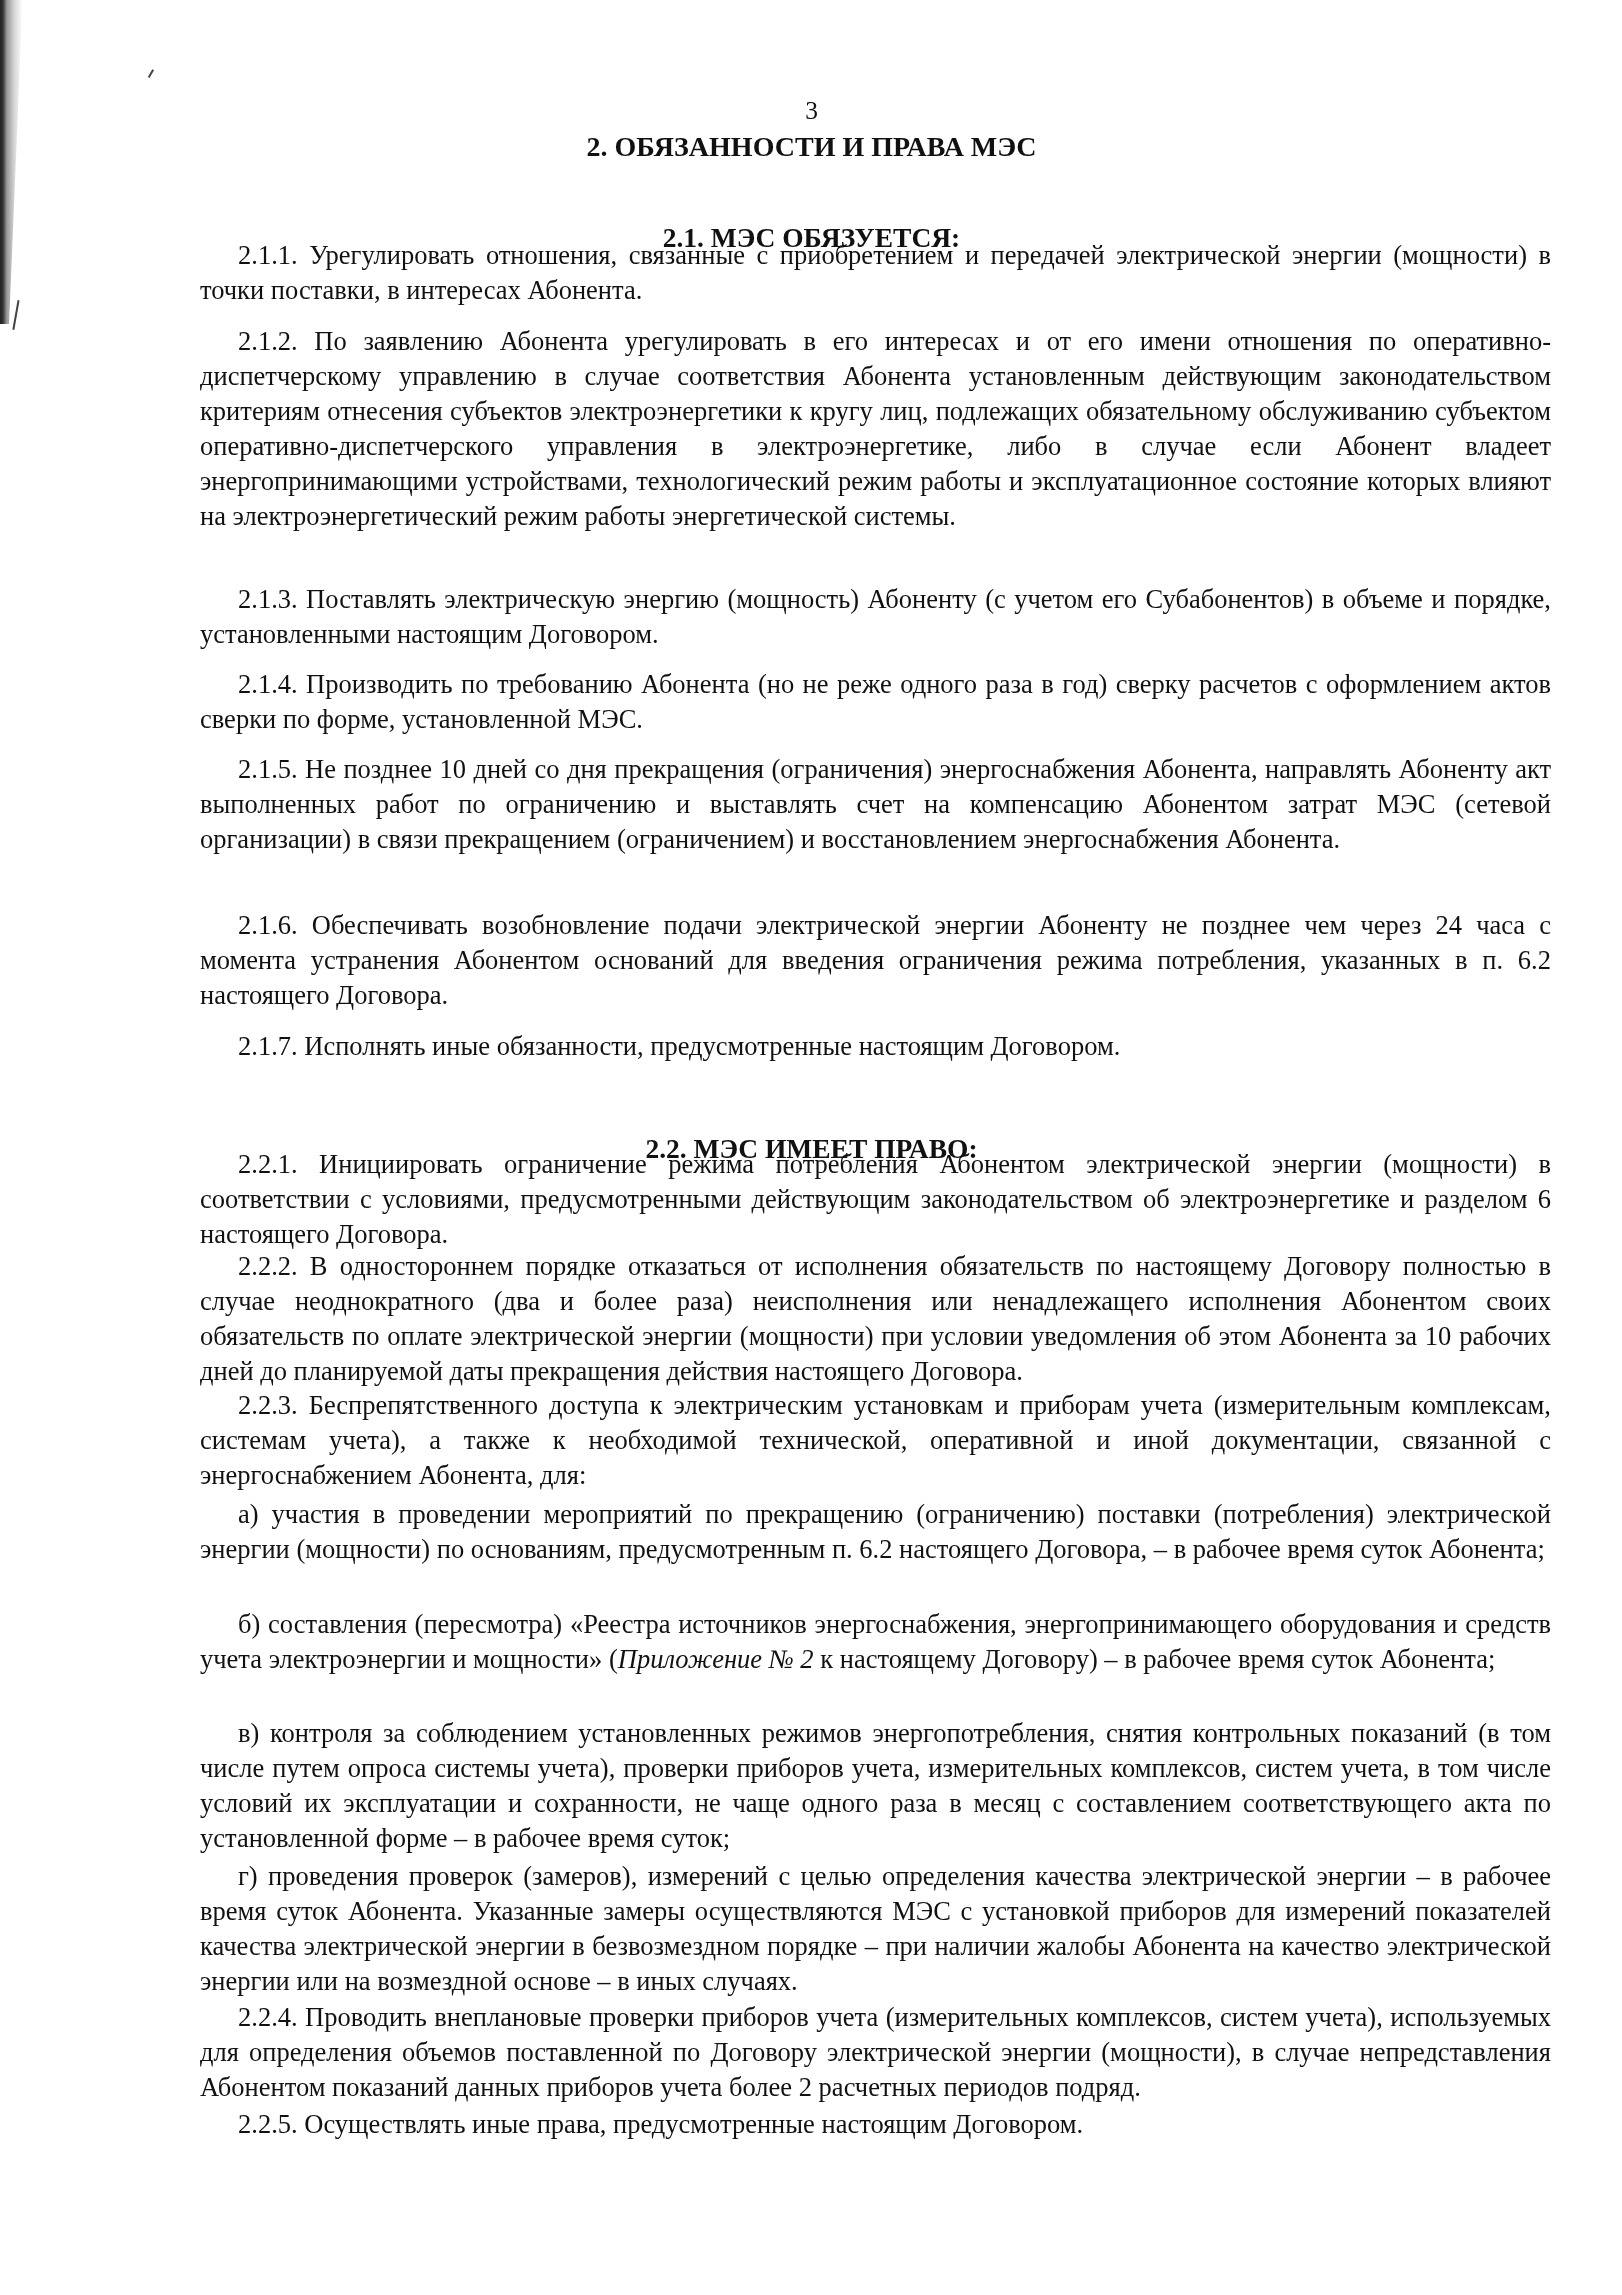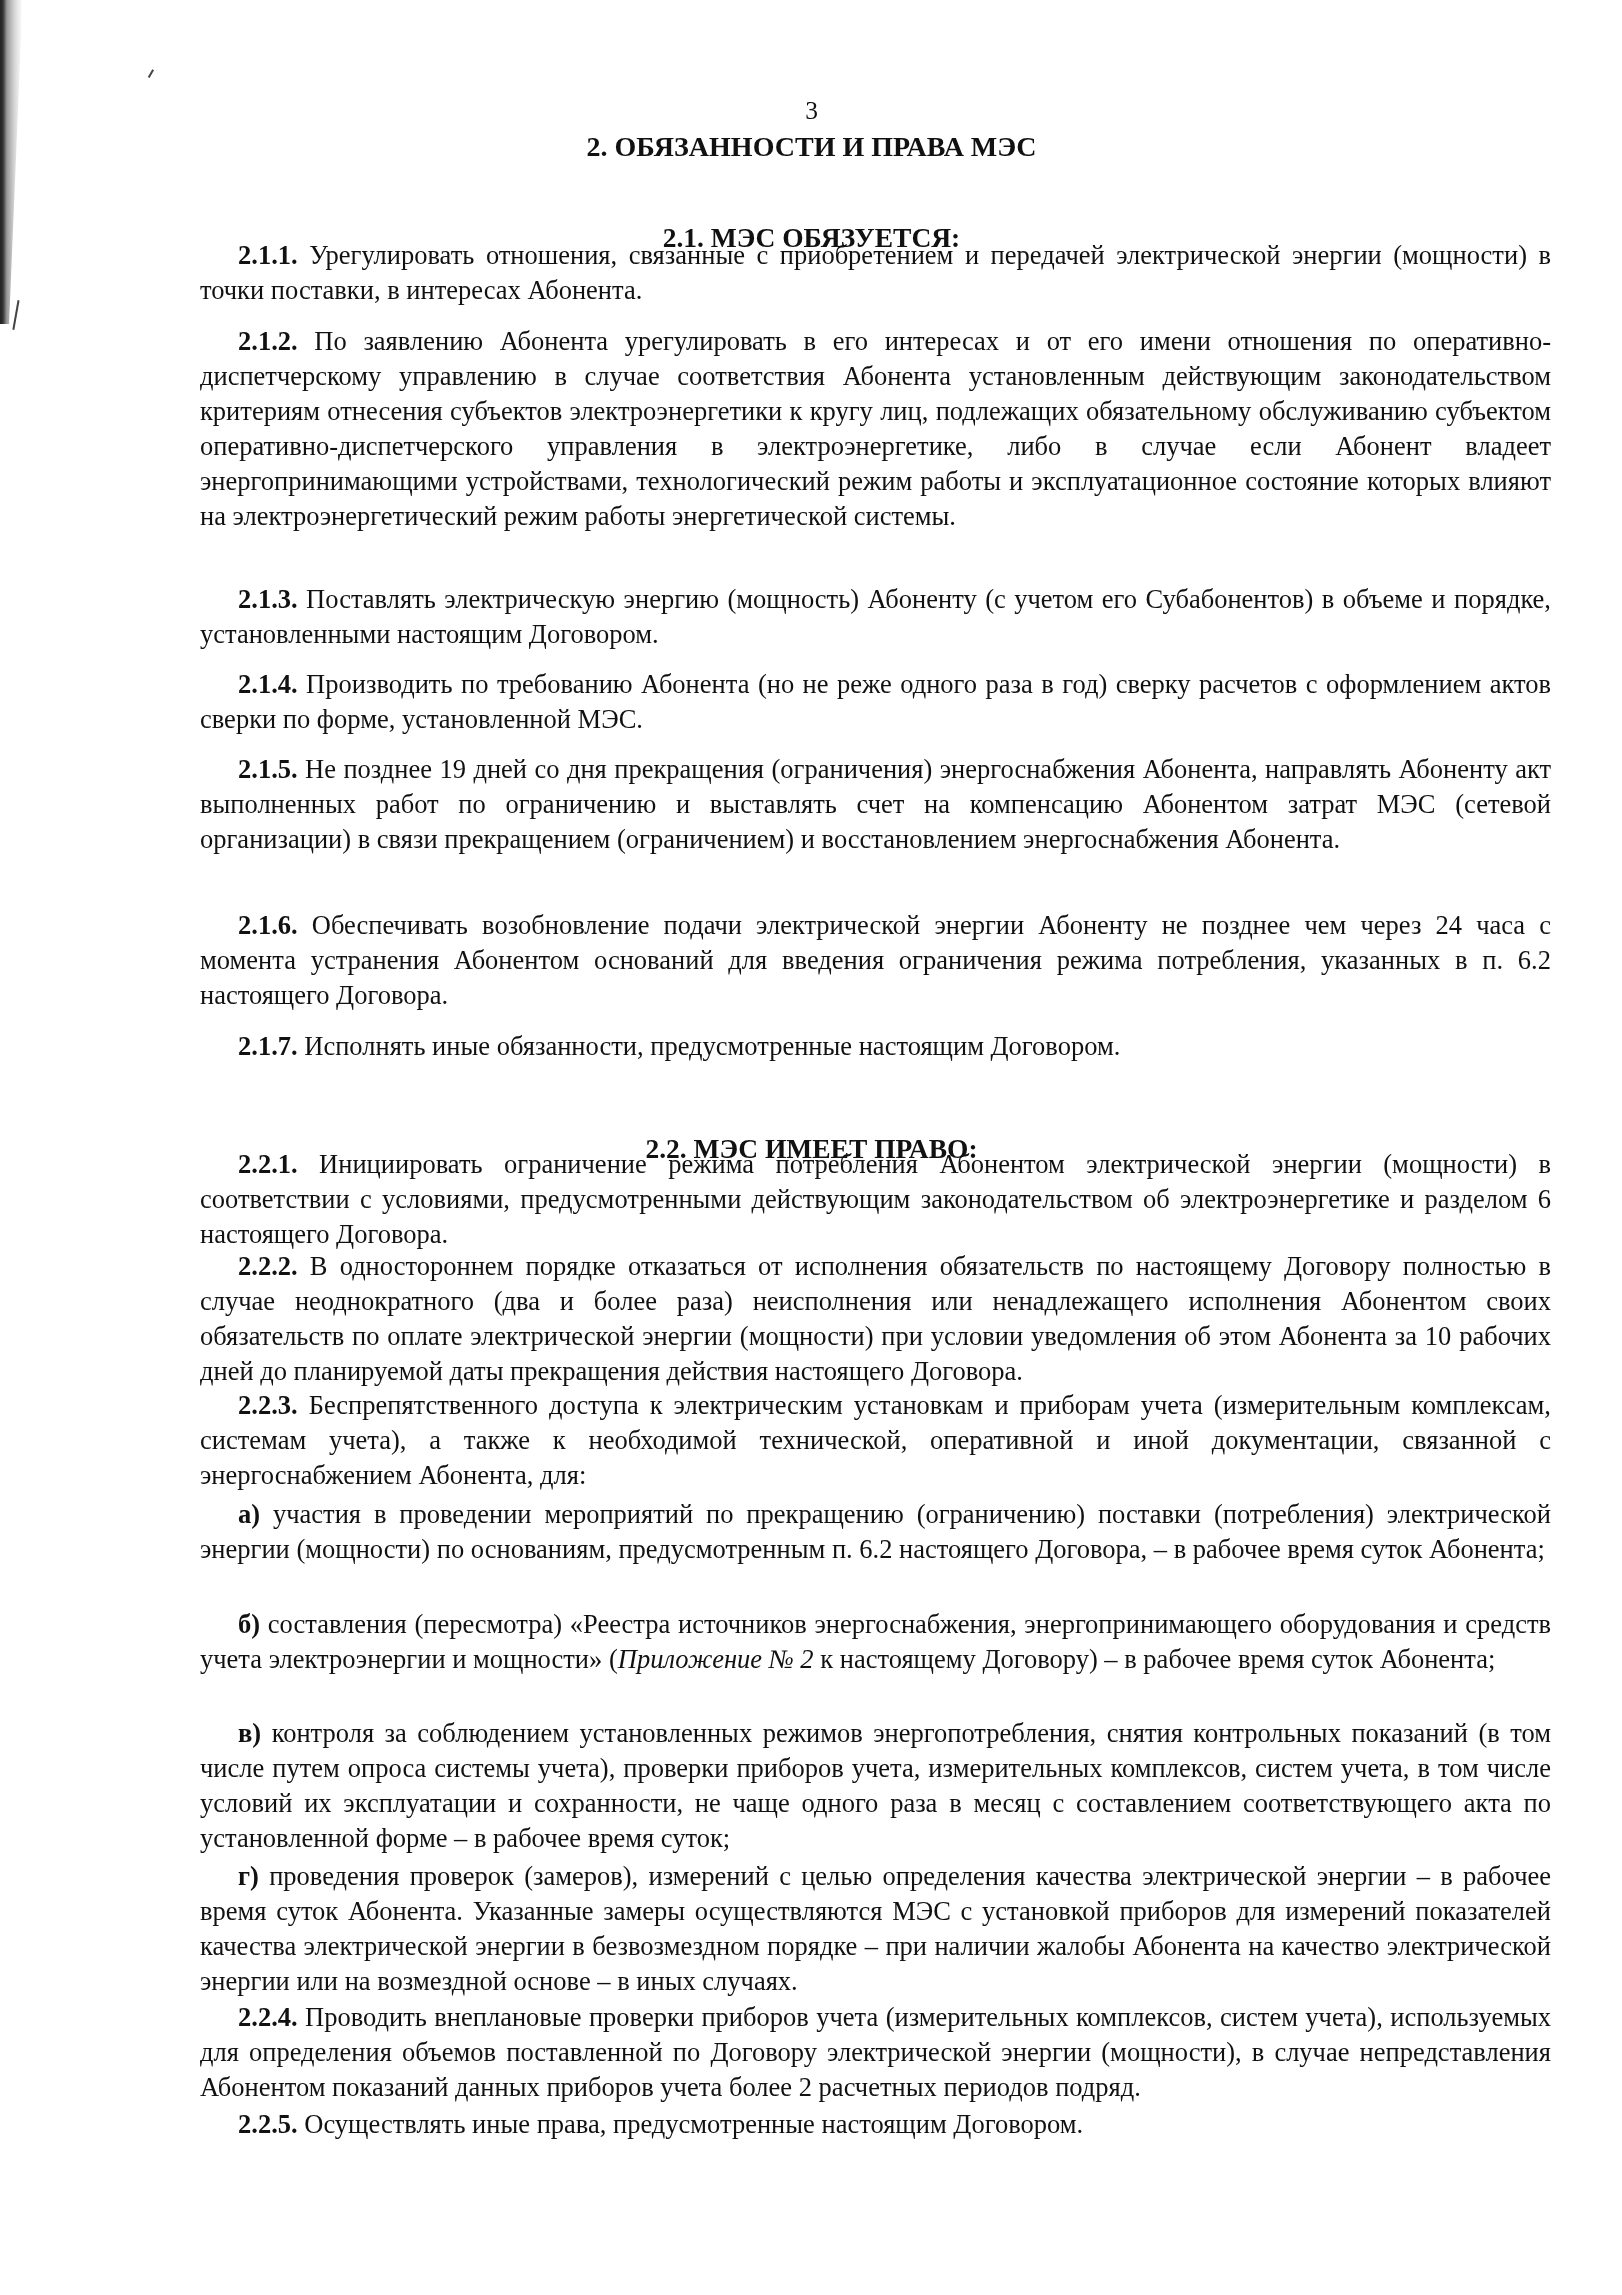--- a/index.html
+++ b/index.html
@@ -15,21 +15,21 @@
     font-family: "Liberation Serif", "DejaVu Serif", serif;
     color: #111; font-size: 26.5px; line-height: 35px;
   }
   .page-number { position: absolute; top: 93px; left: 0; width: 1623px; text-align: center; font-size: 25.5px; }
   .title { position: absolute; top: 129px; left: 0; width: 1623px; text-align: center; font-weight: bold; font-size: 28px; }
   .subhead { position: absolute; left: 0; width: 1623px; text-align: center; font-weight: bold; font-size: 27.5px; margin-top: 32px; }
   .para {
     position: absolute; left: 200px; width: 1351px; text-align: justify;
     text-indent: 38px; text-align-last: left;
   }
-  .para .num { font-weight: bold; }
+  .para .num { font-weight: normal; }
   .para .ital { font-style: italic; }
 </style>
 </head>
 <body>
 
 <div class="scan-edge"></div>
 <div class="scan-mark" style="left:150px;top:69px;width:1.5px;height:8.8px;transform:rotate(30deg);"></div>
 <div class="scan-mark" style="left:14.7px;top:300px;width:2px;height:29.5px;transform:rotate(10deg);"></div>
 
 <div class="page">
@@ -39,21 +39,21 @@
   <div class="subhead" style="top:188px;">2.1. МЭС ОБЯЗУЕТСЯ:</div>
 
   <div class="para" style="top:238px;"><span class="num">2.1.1.</span><span> Урегулировать отношения, связанные с приобретением и передачей электрической энергии (мощности) в точки поставки, в интересах Абонента.</span></div>
 
   <div class="para" style="top:324px;"><span class="num">2.1.2.</span><span> По заявлению Абонента урегулировать в его интересах и от его имени отношения по оперативно-диспетчерскому управлению в случае соответствия Абонента установленным действующим законодательством критериям отнесения субъектов электроэнергетики к кругу лиц, подлежащих обязательному обслуживанию субъектом оперативно-диспетчерского управления в электроэнергетике, либо в случае если Абонент владеет энергопринимающими устройствами, технологический режим работы и эксплуатационное состояние которых влияют на электроэнергетический режим работы энергетической системы.</span></div>
 
   <div class="para" style="top:582px;"><span class="num">2.1.3.</span><span> Поставлять электрическую энергию (мощность) Абоненту (с учетом его Субабонентов) в объеме и порядке, установленными настоящим Договором.</span></div>
 
   <div class="para" style="top:667px;"><span class="num">2.1.4.</span><span> Производить по требованию Абонента (но не реже одного раза в год) сверку расчетов с оформлением актов сверки по форме, установленной МЭС.</span></div>
 
-  <div class="para" style="top:752px;"><span class="num">2.1.5.</span><span> Не позднее 19 дней со дня прекращения (ограничения) энергоснабжения Абонента, направлять Абоненту акт выполненных работ по ограничению и выставлять счет на компенсацию Абонентом затрат МЭС (сетевой организации) в связи прекращением (ограничением) и восстановлением энергоснабжения Абонента.</span></div>
+  <div class="para" style="top:752px;"><span class="num">2.1.5.</span><span> Не позднее 10 дней со дня прекращения (ограничения) энергоснабжения Абонента, направлять Абоненту акт выполненных работ по ограничению и выставлять счет на компенсацию Абонентом затрат МЭС (сетевой организации) в связи прекращением (ограничением) и восстановлением энергоснабжения Абонента.</span></div>
 
   <div class="para" style="top:908px;"><span class="num">2.1.6.</span><span> Обеспечивать возобновление подачи электрической энергии Абоненту не позднее чем через 24 часа с момента устранения Абонентом оснований для введения ограничения режима потребления, указанных в п. 6.2 настоящего Договора.</span></div>
 
   <div class="para" style="top:1029px;"><span class="num">2.1.7.</span><span> Исполнять иные обязанности, предусмотренные настоящим Договором.</span></div>
 
   <div class="subhead" style="top:1099px;">2.2. МЭС ИМЕЕТ ПРАВО:</div>
 
   <div class="para" style="top:1147px;"><span class="num">2.2.1.</span><span> Инициировать ограничение режима потребления Абонентом электрической энергии (мощности) в соответствии с условиями, предусмотренными действующим законодательством об электроэнергетике и разделом 6 настоящего Договора.</span></div>
 
   <div class="para" style="top:1249px;"><span class="num">2.2.2.</span><span> В одностороннем порядке отказаться от исполнения обязательств по настоящему Договору полностью в случае неоднократного (два и более раза) неисполнения или ненадлежащего исполнения Абонентом своих обязательств по оплате электрической энергии (мощности) при условии уведомления об этом Абонента за 10 рабочих дней до планируемой даты прекращения действия настоящего Договора.</span></div>

